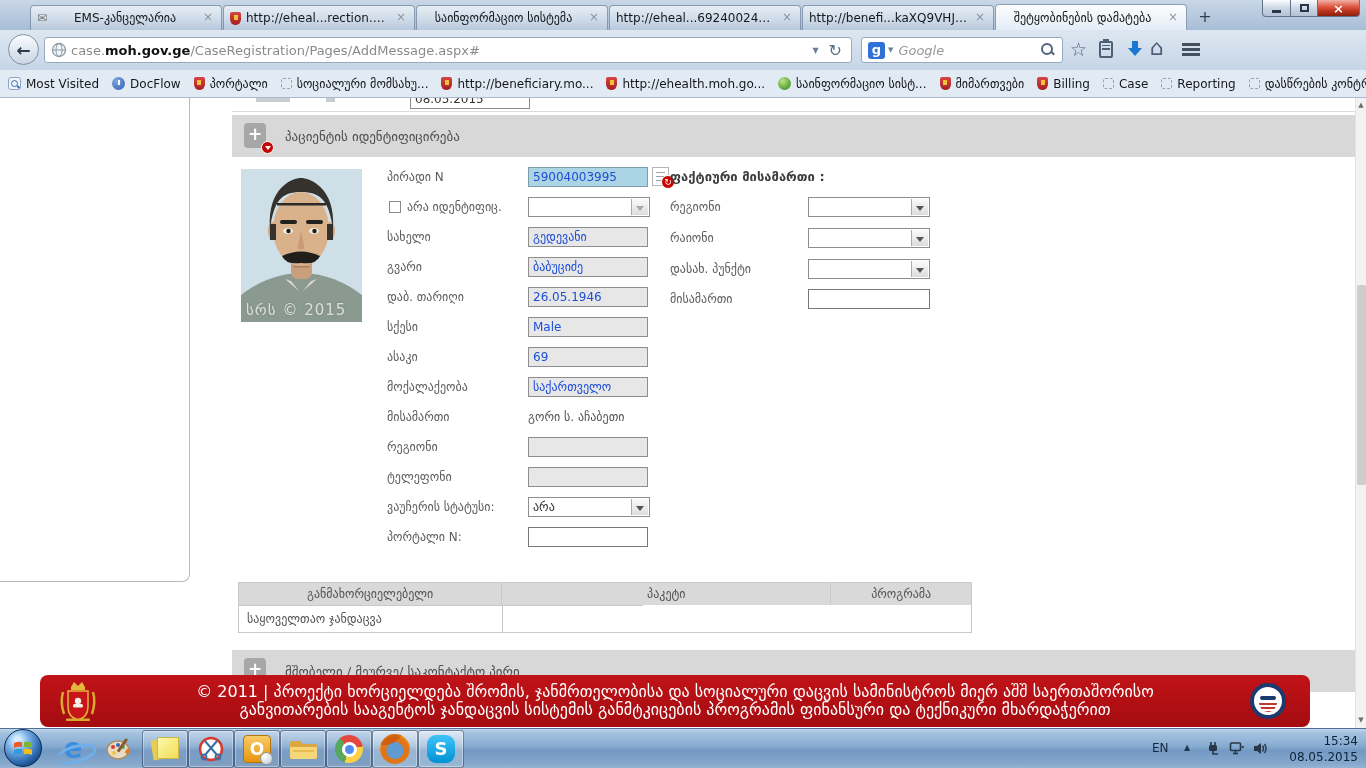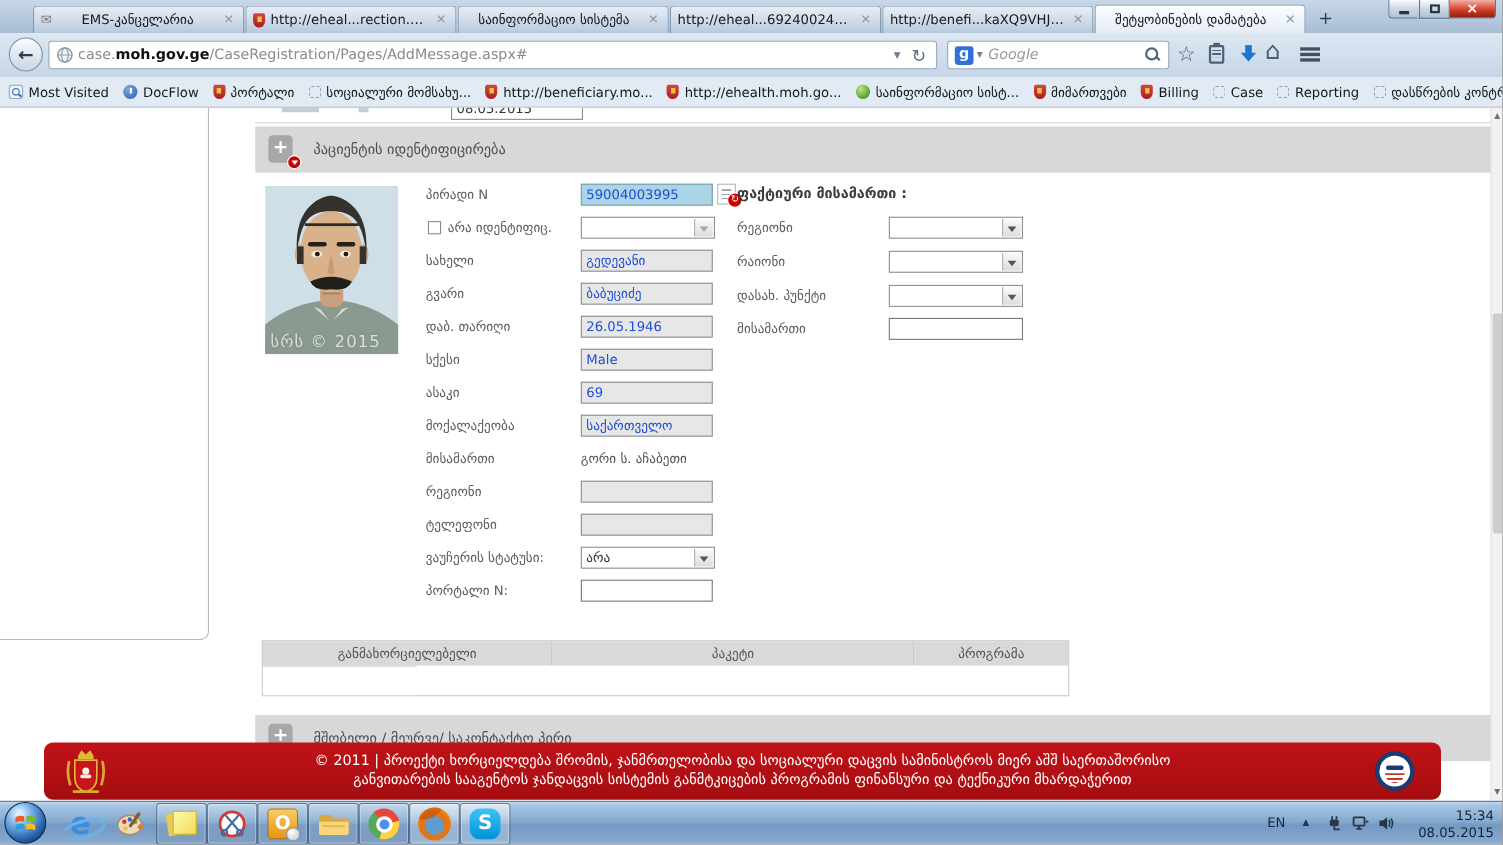--- a/index.html
+++ b/index.html
@@ -124,21 +124,21 @@
   .ptable{position:absolute;left:238px;top:484px;width:734px;border:1px solid #c9c9c9;font-size:12px;color:#555;}
   .trow{display:flex;}
   .trow>div{border-right:1px solid #c9c9c9;}
   .trow>div:last-child{border-right:none;}
   .thead>div{background:#d9d9d9;text-align:center;height:22px;line-height:22px;}
   .tbody>div{height:27px;line-height:26px;padding:0 8px;background:#fff;border-top:1px solid #c9c9c9;}
   .col1{width:264px;} .col2{width:330px;} .col3{width:140px;}
 
   .footer{position:absolute;left:40px;top:577px;width:1270px;height:52px;z-index:6;
           background:linear-gradient(#c11318,#a30c10);border-radius:8px;color:#fff;}
-  .f-lines{position:absolute;left:120px;right:120px;top:8px;text-align:center;font-size:13px;line-height:18px;}
+  .f-lines{position:absolute;left:120px;right:120px;top:8px;text-align:center;font-size:16px;line-height:18px;}
   .ge-coat{position:absolute;left:18px;top:5px;}
   .usaid{position:absolute;right:24px;top:8px;width:36px;height:36px;border-radius:50%;
          background:#fff;border:4px solid #1d3a70;}
   .usaid::before{content:"";position:absolute;left:5px;right:5px;bottom:3px;height:9px;
       border-radius:0 0 10px 10px;background:repeating-linear-gradient(180deg,#c0392b 0 2px,#fff 2px 4px);}
   .usaid::after{content:"";position:absolute;left:6px;top:9px;width:16px;height:4px;background:#1d3a70;border-radius:2px;}
 
   .vscroll{position:absolute;right:0;top:0;width:11px;height:630px;background:#f2f2f2;border-left:1px solid #e2e2e2;}
   .vs-btn{position:absolute;left:0;right:0;height:15px;text-align:center;font-size:7px;color:#6f6f6f;line-height:15px;}
   .vs-up{top:0;} .vs-dn{bottom:0;}
@@ -419,20 +419,21 @@
     <div class="flabel" style="left:670px;top:191px;">მისამართი</div>
     <div class="tinput wht" style="left:808px;top:191px;width:122px;"></div>
 
     <div class="ptable">
       <div class="trow thead">
         <div class="col1">განმახორციელებელი</div>
         <div class="col2">პაკეტი</div>
         <div class="col3">პროგრამა</div>
       </div>
       <div class="trow tbody">
+        <div class="col1">საყოველთაო ჯანდაცვა</div>
         <div class="col3"></div>
       </div>
     </div>
 
     <div class="sec-hdr s2">
       <div class="plus-wrap">
         <div class="plus-box">+</div>
         <div class="plus-badge"></div>
       </div>
       <div class="sec-title">მშობელი / მეურვე/ საკონტაქტო პირი</div>

